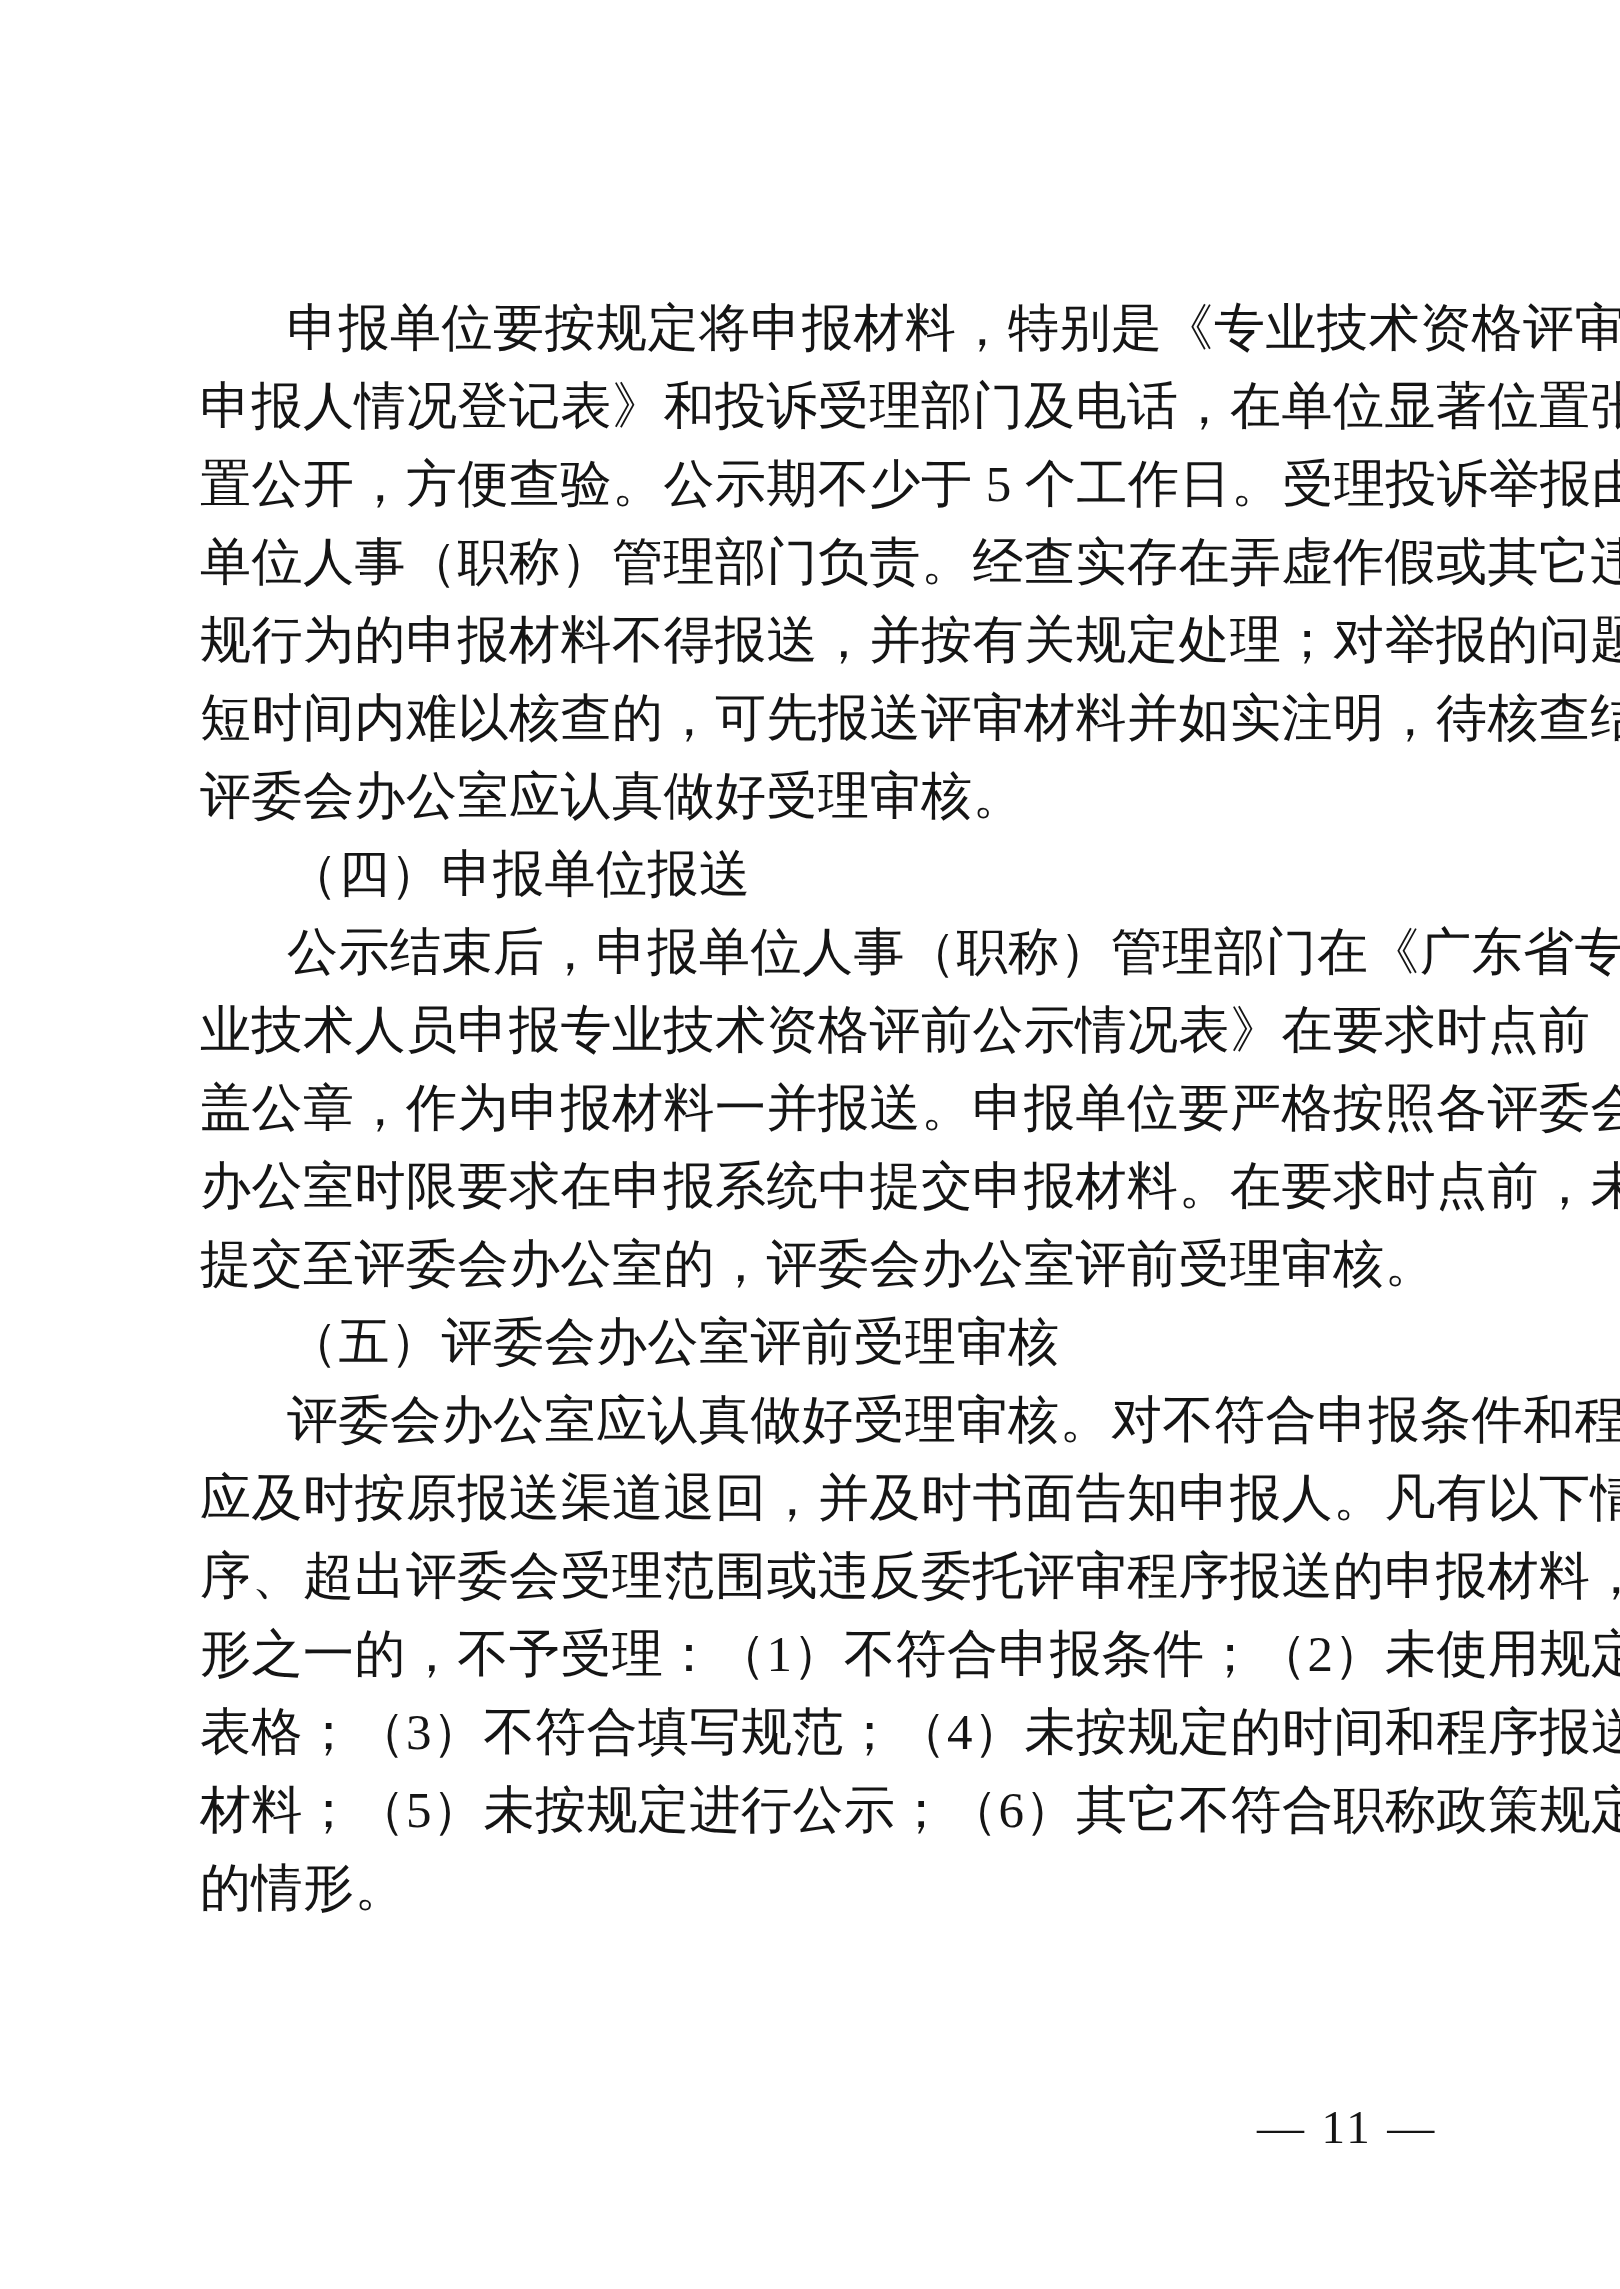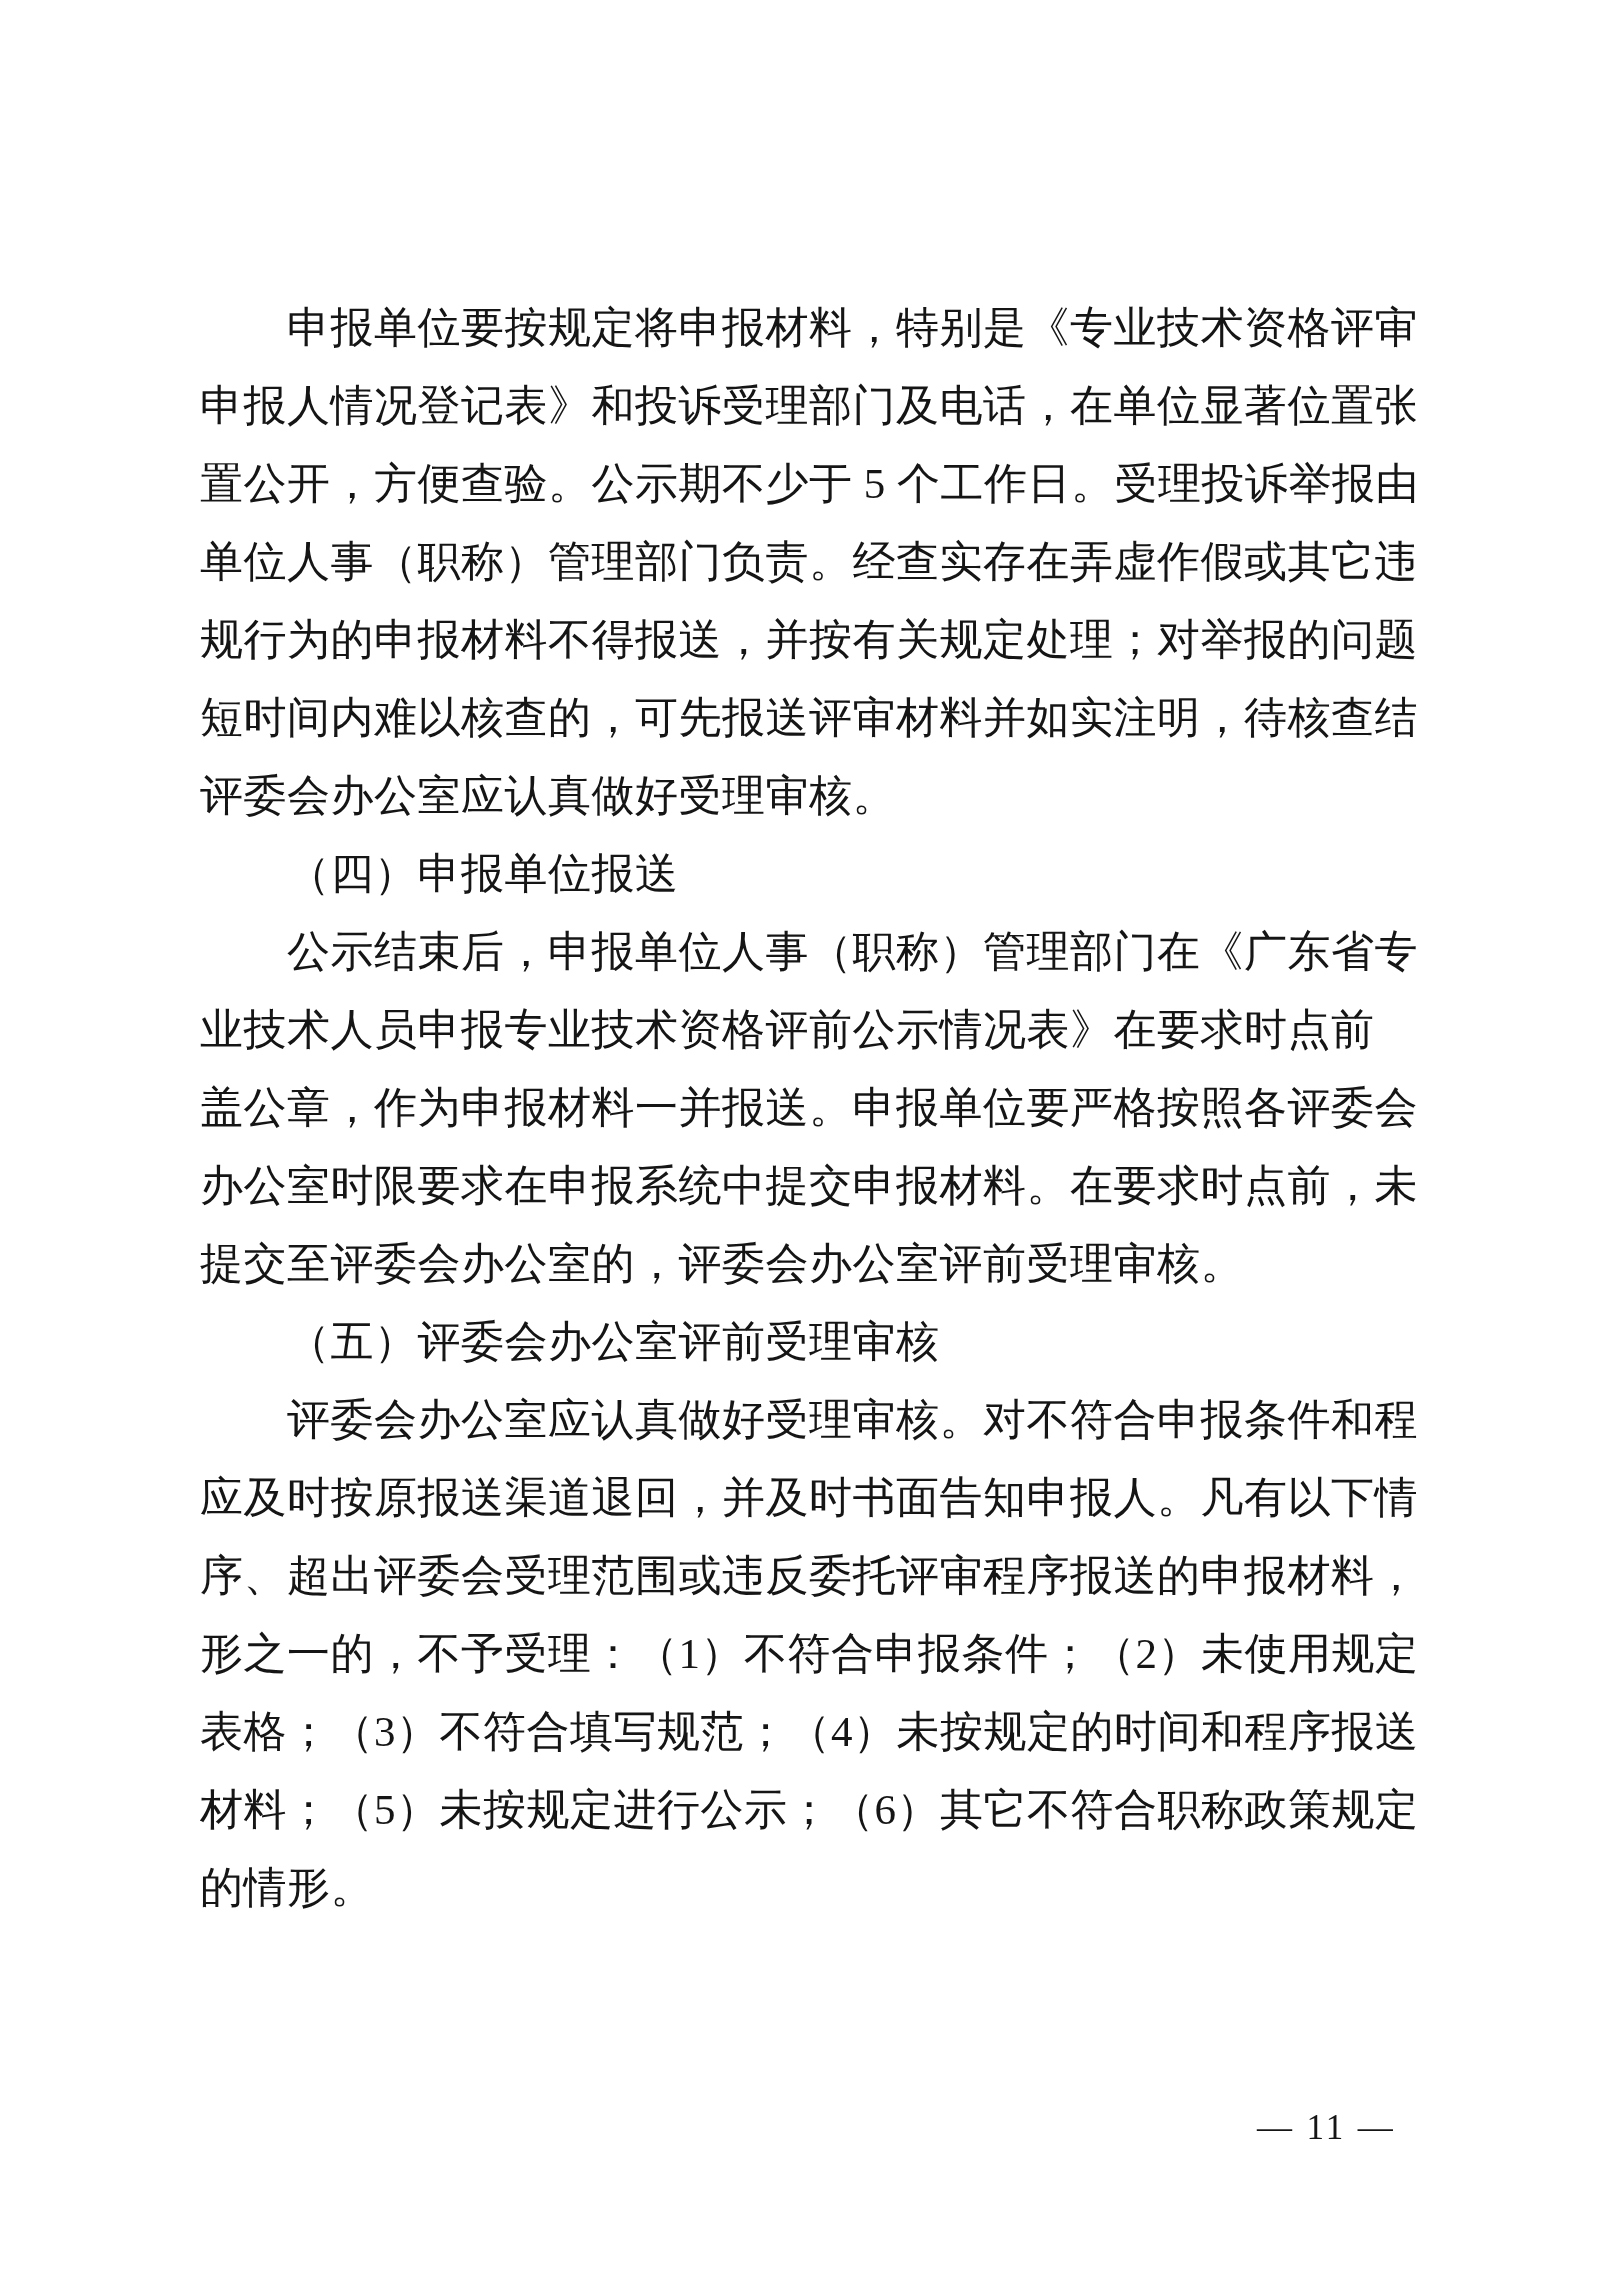--- a/index.html
+++ b/index.html
@@ -18,37 +18,37 @@
   }
   .text-block {
     position: absolute;
     left: 200px;
     top: 289px;
     width: 1223px;
   }
   .line {
     height: 78px;
     line-height: 78px;
-    font-size: 43px;
+    font-size: 51px;
     letter-spacing: 0.5px;
     white-space: nowrap;
     color: #151515;
   }
   .indent {
     padding-left: 87px;
   }
   .heading {
     font-weight: normal;
   }
   .page-footer {
     position: absolute;
     left: 1257px;
     top: 2098px;
     width: 196px;
-    font-size: 35px;
+    font-size: 47px;
     line-height: 59px;
     letter-spacing: 2.9px;
     color: #151515;
     white-space: nowrap;
   }
 </style>
 </head>
 <body>
 
 <div class="page">

